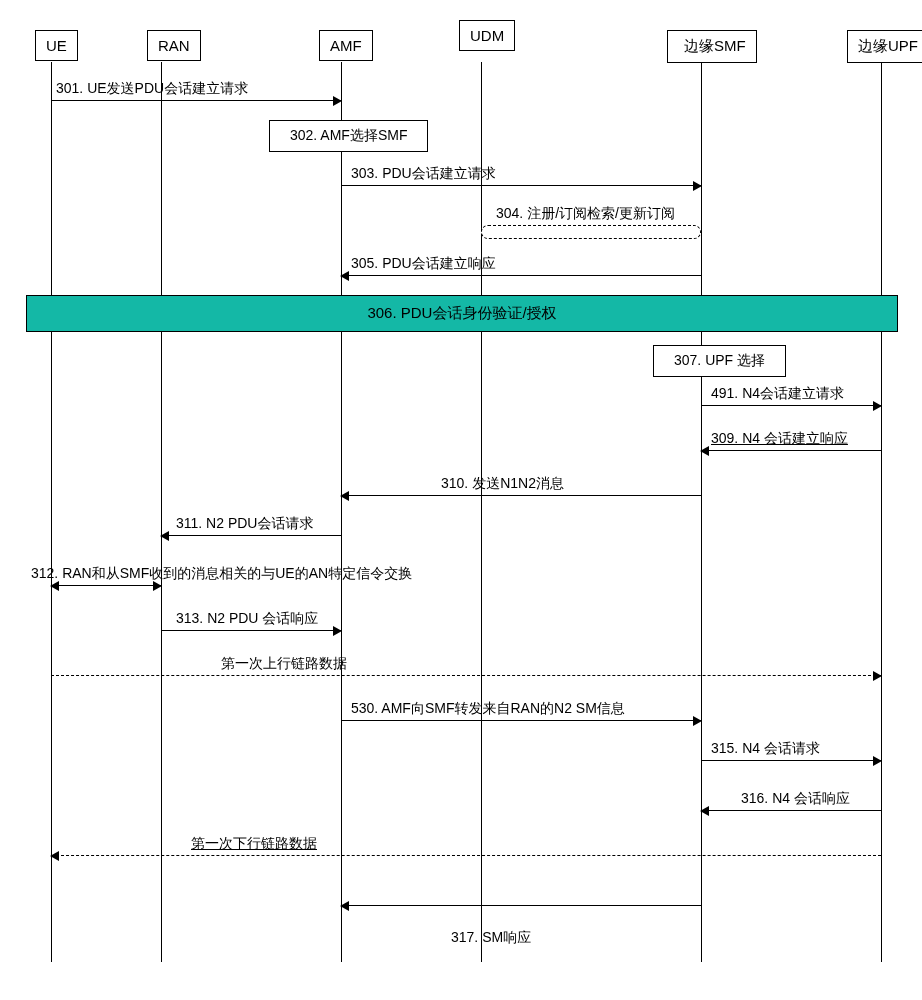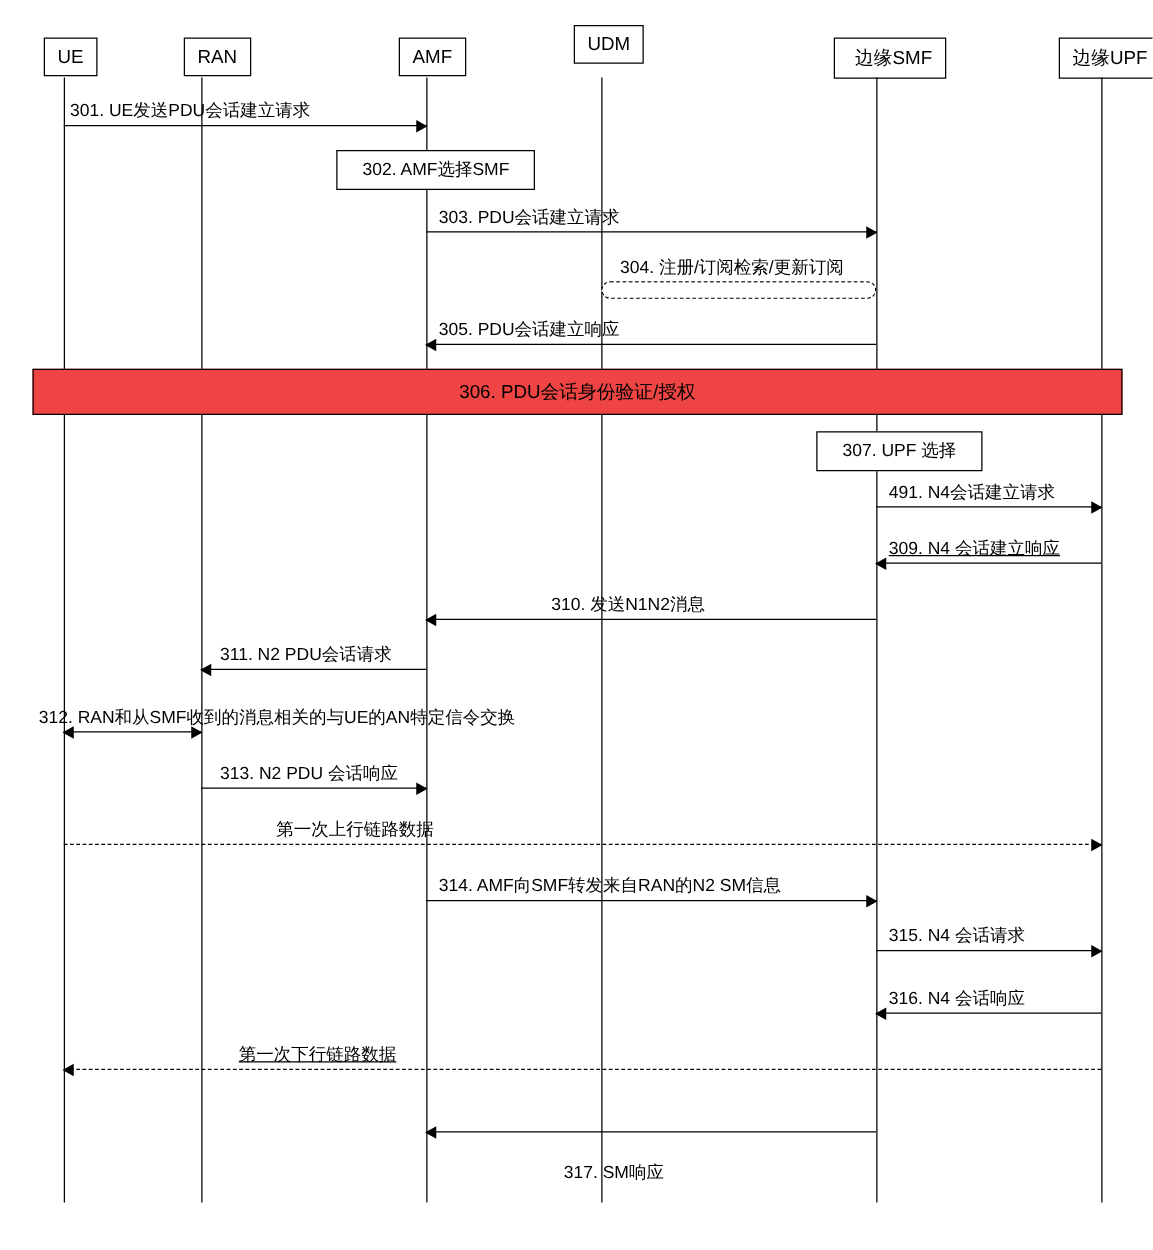--- a/index.html
+++ b/index.html
@@ -70,21 +70,21 @@
     font-size: 14px;
     text-align: center;
     padding: 6px 20px;
     white-space: nowrap;
   }
   .fullbox {
     position: absolute;
     left: 5px;
     width: 870px;
     border: 1.5px solid #000;
-    background: #ef4444;
+    background: #14b8a6;
     font-size: 15px;
     text-align: center;
     padding: 8px 0;
   }
   .dashed-oval {
     position: absolute;
     border: 1.5px dashed #000;
     border-radius: 8px;
     height: 12px;
     background: #fff;
@@ -162,31 +162,31 @@
   <div class="msg-label" style="left:155px; top:590px;text-align:center;">313. N2 PDU 会话响应</div>
   <div class="arrow" style="left:140px; top:610px; width:180px;">
     <div class="head-right"></div>
   </div>
 
   <div class="msg-label" style="left:200px; top:635px;">第一次上行链路数据</div>
   <div class="arrow dashed" style="left:30px; top:655px; width:830px;">
     <div class="head-right"></div>
   </div>
 
-  <div class="msg-label" style="left:330px; top:680px;">314. AMF向SMF转发来自RAN的N2 SM信息</div>
+  <div class="msg-label" style="left:330px; top:680px;">530. AMF向SMF转发来自RAN的N2 SM信息</div>
   <div class="arrow" style="left:320px; top:700px; width:360px;">
     <div class="head-right"></div>
   </div>
 
   <div class="msg-label" style="left:690px; top:720px;">315. N4 会话请求</div>
   <div class="arrow" style="left:680px; top:740px; width:180px;">
     <div class="head-right"></div>
   </div>
 
-  <div class="msg-label" style="left:690px; top:770px;">316. N4 会话响应</div>
+  <div class="msg-label" style="left:720px; top:770px;">316. N4 会话响应</div>
   <div class="arrow" style="left:680px; top:790px; width:180px;">
     <div class="head-left"></div>
   </div>
 
   <div class="msg-label" style="left:170px; top:815px;text-decoration:underline;">第一次下行链路数据</div>
   <div class="arrow dashed" style="left:30px; top:835px; width:830px;">
     <div class="head-left"></div>
   </div>
 
   <div class="msg-label" style="left:430px; top:865px;margin-top:44px;">317. SM响应</div>

